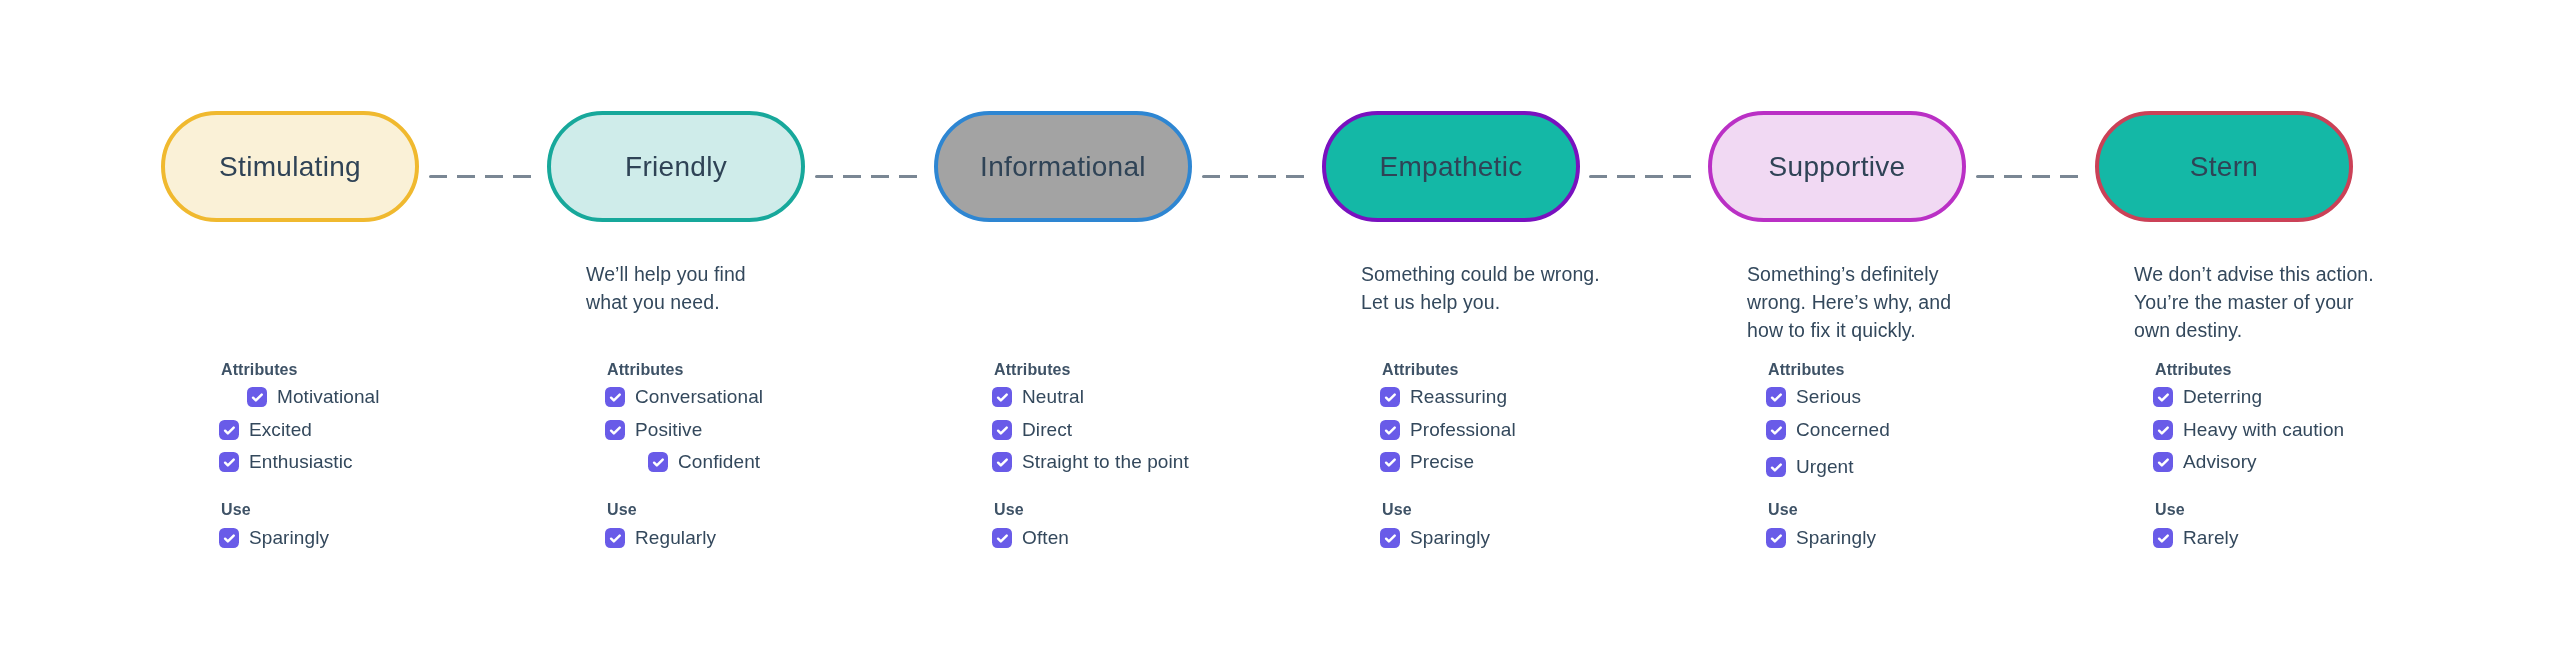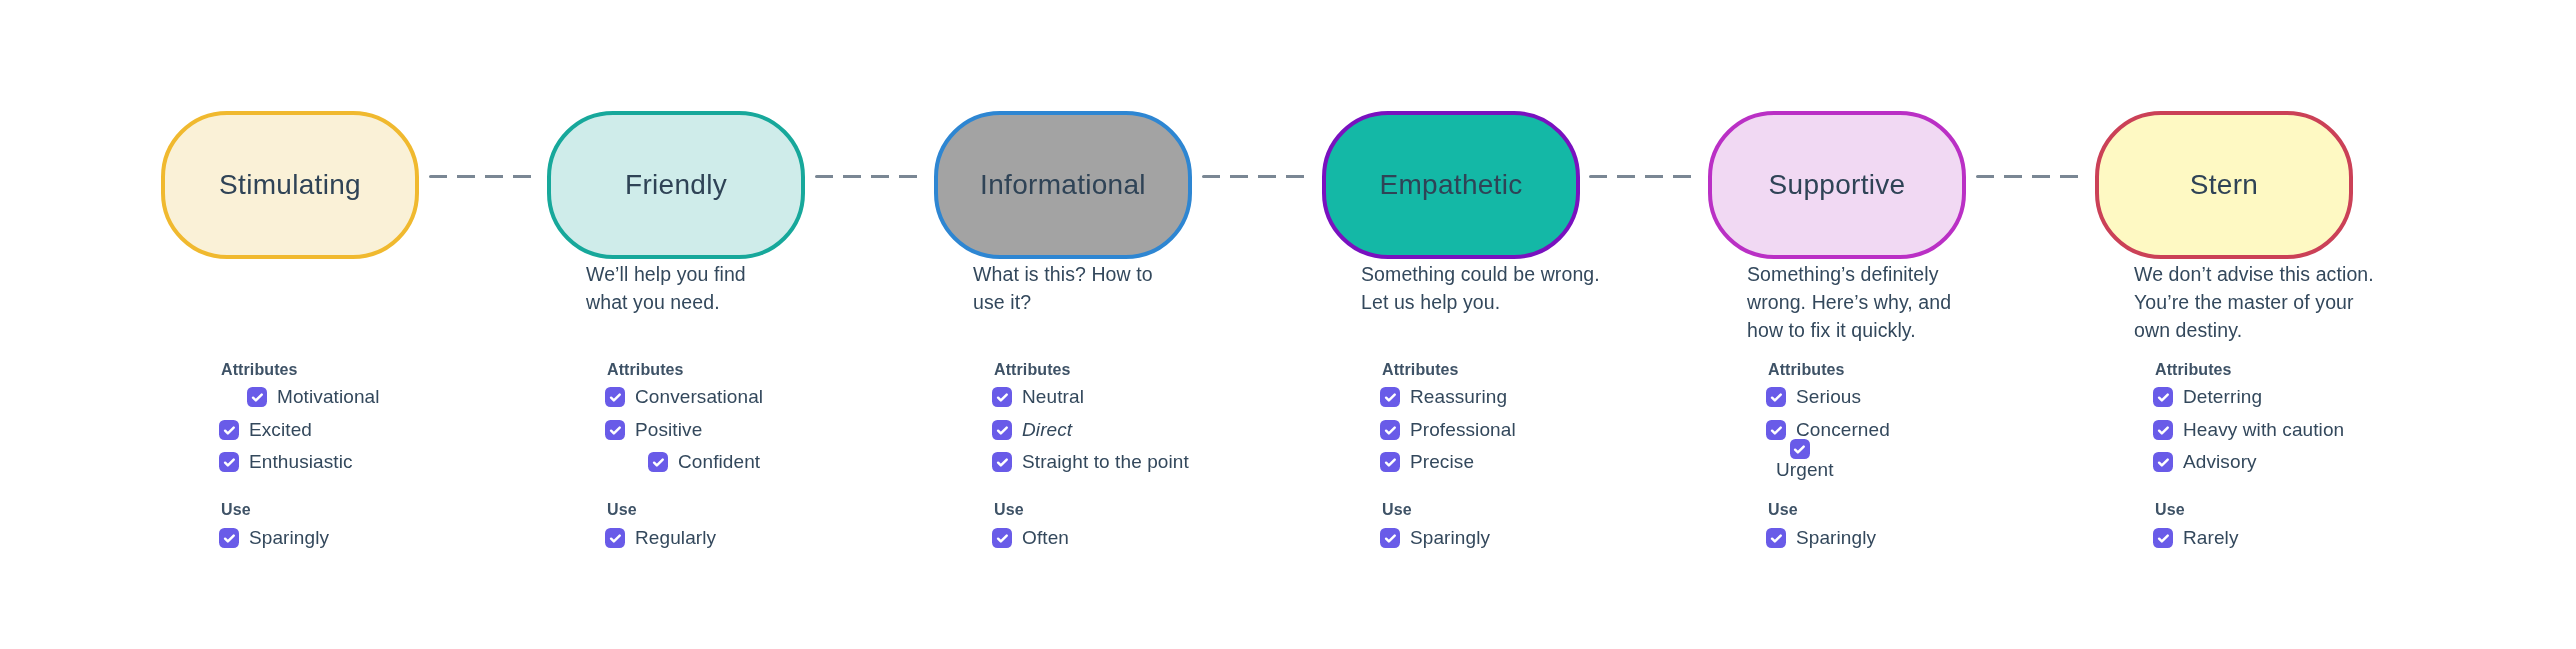--- a/index.html
+++ b/index.html
@@ -19,21 +19,21 @@
     position: absolute;
     top: 111px;
     width: 258px;
     height: 456px;
   }
   .pill {
     position: absolute;
     top: 0;
     left: 0;
     width: 258px;
-    height: 148px;
+    height: 111px;
     border-radius: 66px;
     border: 4px solid #000;
     box-sizing: border-box;
     display: flex;
     align-items: center;
     justify-content: center;
   }
   .pill-label {
     font-size: 28px;
     font-weight: 500;
@@ -177,32 +177,30 @@
           </svg>
         </div>
         <span class="check-label">Regularly</span>
       </div>
     </div>
     <div class="connector" style="left: 815px; width: 110px; background: repeating-linear-gradient(90deg, rgb(122, 135, 148) 0px, rgb(122, 135, 148) 18px, transparent 18px, transparent 28px);"></div>
     <div class="col" style="left: 934px;">
       <div class="pill" style="background: #a3a3a3; border-color: rgb(46, 134, 210);">
         <span class="pill-label">Informational</span>
       </div>
-      <div class="desc">What is this? How to
-use it?</div>
       <div class="section-header attr-header">Attributes</div>
       <div class="check-row" style="top: 276px;">
         <div class="checkbox" style="background: rgb(105, 91, 232);">
           <svg width="14.8" height="14.8" viewBox="0 0 24 24">
             <path d="M5 12.5l4.5 4.5L19 7.5" stroke="#ffffff" stroke-width="4" fill="none" stroke-linecap="round" stroke-linejoin="round"></path>
           </svg>
         </div>
         <span class="check-label">Neutral</span>
       </div>
-      <div class="check-row" style="top: 309px; font-style: italic;">
+      <div class="check-row" style="top: 309px;">
         <div class="checkbox" style="background: rgb(105, 91, 232);">
           <svg width="14.8" height="14.8" viewBox="0 0 24 24">
             <path d="M5 12.5l4.5 4.5L19 7.5" stroke="#ffffff" stroke-width="4" fill="none" stroke-linecap="round" stroke-linejoin="round"></path>
           </svg>
         </div>
         <span class="check-label">Direct</span>
       </div>
       <div class="check-row" style="top: 341px;">
         <div class="checkbox" style="background: rgb(105, 91, 232);">
           <svg width="14.8" height="14.8" viewBox="0 0 24 24">
@@ -281,41 +279,41 @@
         <span class="check-label">Serious</span>
       </div>
       <div class="check-row" style="top: 309px;">
         <div class="checkbox" style="background: rgb(105, 91, 232);">
           <svg width="14.8" height="14.8" viewBox="0 0 24 24">
             <path d="M5 12.5l4.5 4.5L19 7.5" stroke="#ffffff" stroke-width="4" fill="none" stroke-linecap="round" stroke-linejoin="round"></path>
           </svg>
         </div>
         <span class="check-label">Concerned</span>
       </div>
-      <div class="check-row" style="top: 328px; flex-direction: column;">
+      <div class="check-row" style="top: 346px;">
         <div class="checkbox" style="background: rgb(105, 91, 232);">
           <svg width="14.8" height="14.8" viewBox="0 0 24 24">
             <path d="M5 12.5l4.5 4.5L19 7.5" stroke="#ffffff" stroke-width="4" fill="none" stroke-linecap="round" stroke-linejoin="round"></path>
           </svg>
         </div>
         <span class="check-label">Urgent</span>
       </div>
       <div class="section-header use-header">Use</div>
       <div class="check-row" style="top: 417px;">
         <div class="checkbox" style="background: rgb(105, 91, 232);">
           <svg width="14.8" height="14.8" viewBox="0 0 24 24">
             <path d="M5 12.5l4.5 4.5L19 7.5" stroke="#ffffff" stroke-width="4" fill="none" stroke-linecap="round" stroke-linejoin="round"></path>
           </svg>
         </div>
         <span class="check-label">Sparingly</span>
       </div>
     </div>
     <div class="connector" style="left: 1976px; width: 110px; background: repeating-linear-gradient(90deg, rgb(122, 135, 148) 0px, rgb(122, 135, 148) 18px, transparent 18px, transparent 28px);"></div>
     <div class="col" style="left: 2095px;">
-      <div class="pill" style="background: #fef9c3; border-color: rgb(203, 65, 87);">
+      <div class="pill" style="background: #14b8a6; border-color: rgb(203, 65, 87);">
         <span class="pill-label">Stern</span>
       </div>
       <div class="desc">We don’t advise this action.
 You’re the master of your
 own destiny.</div>
       <div class="section-header attr-header">Attributes</div>
       <div class="check-row" style="top: 276px;">
         <div class="checkbox" style="background: rgb(105, 91, 232);">
           <svg width="14.8" height="14.8" viewBox="0 0 24 24">
             <path d="M5 12.5l4.5 4.5L19 7.5" stroke="#ffffff" stroke-width="4" fill="none" stroke-linecap="round" stroke-linejoin="round"></path>

